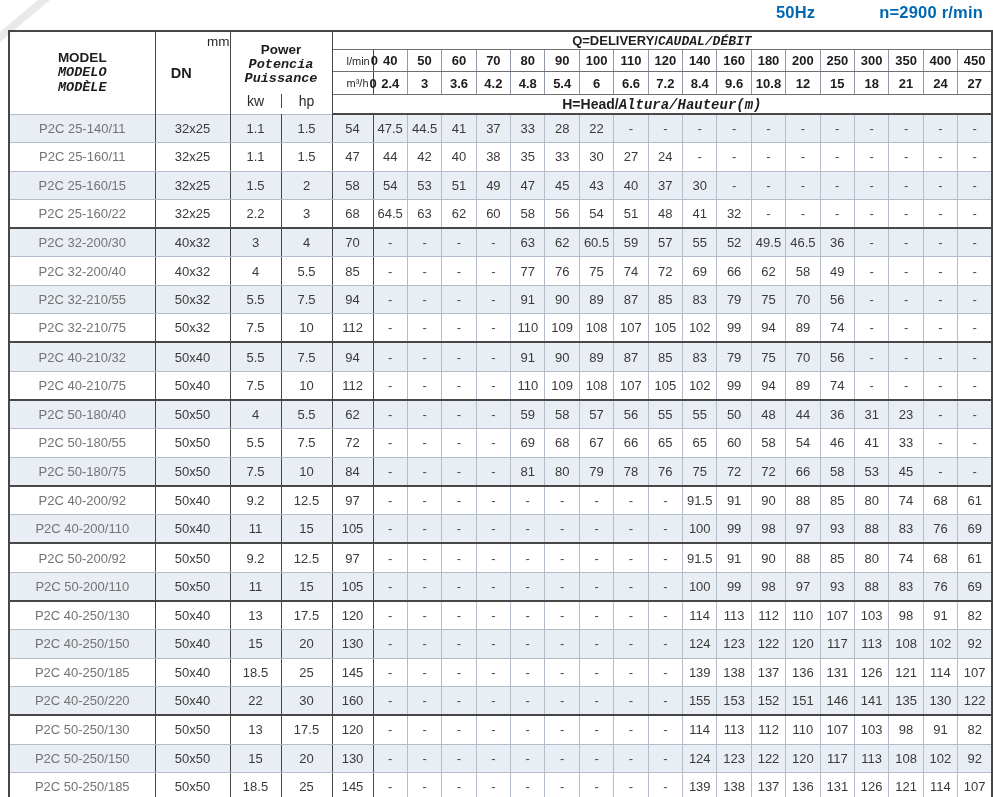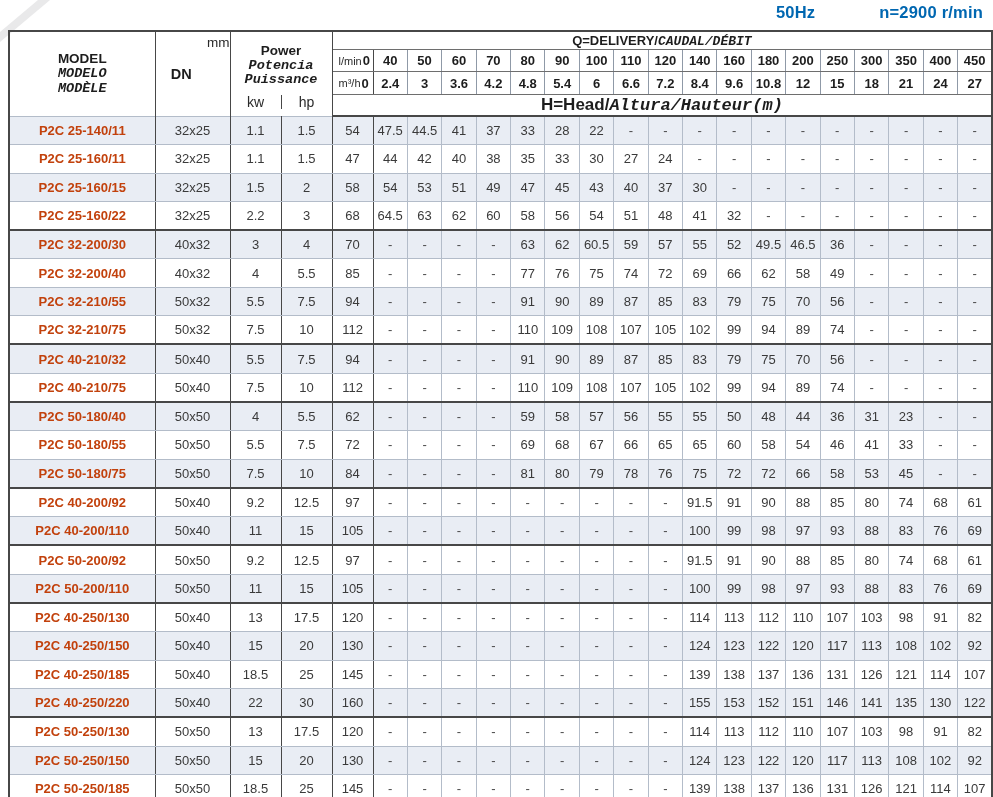--- a/index.html
+++ b/index.html
@@ -36,36 +36,36 @@
   .dn-unit{height:22px;font-size:13.5px;color:#2a2a2a;}
   .power-h .stack{display:flex;flex-direction:column;justify-content:flex-end;height:78px;
     font-size:13.5px;font-weight:bold;line-height:14.5px;}
   .power-units{display:flex;height:22px;margin-top:3px;font-weight:normal;
     font-size:14px;color:#2a2a2a;align-items:center;}
   .power-units .pu{flex:1;}
   .power-units .pu + .pu{border-left:1.5px solid #474747;}
 
   .q-title{height:17px;font-size:13px;font-weight:bold;
     border-bottom:1px solid #6e6e6e;text-align:center;}
-  .h-title{height:18px;font-size:17px;font-weight:bold;text-align:center;}
+  .h-title{height:18px;font-size:14px;font-weight:bold;text-align:center;}
   thead tr:last-child th{border-bottom:2px solid #474747;}
 
   .lmin-row th{height:21px;border-bottom:1px solid #6e6e6e;}
   .m3h-row th{height:22px;border-bottom:1px solid #6e6e6e;}
   .numh{font-weight:bold;font-size:13px;text-align:center;border-left:1px solid #8f99a7;}
   .c0h{border-right:1.5px solid #474747;}
-  .c0h .cellflex{display:flex;align-items:center;justify-content:flex-start;padding-left:6px;}
+  .c0h .cellflex{display:flex;align-items:center;justify-content:flex-start;padding-left:14px;}
   .c0h .unit{font-size:11px;font-weight:normal;color:#2a2a2a;white-space:nowrap;}
   .c0h .zero{font-size:13px;font-weight:bold;margin-left:1px;}
 
   tbody td{height:27.3px;text-align:center;vertical-align:middle;
     font-size:13px;color:#3a3a3a;border:1px solid #b3bcc9;background:#ffffff;}
   tbody tr.stripe td{background:#e9edf4;}
   tbody tr.group-end td{border-bottom:2px solid #474747;}
-  td.model{font-weight:bold;color:#c2410c;border-right:1.5px solid #474747;}
+  td.model{font-weight:normal;color:#737373;border-right:1.5px solid #474747;}
   td.dn{border-right:1.5px solid #474747;}
   td.kw{border-right:1.5px solid #474747;}
   td.hp{border-right:1.5px solid #474747;}
   td.c0{border-right:1.5px solid #474747;}
   td.dash{color:#4a4a4a;}
 </style>
 </head>
 <body>
 
 <div class="corner"></div>

